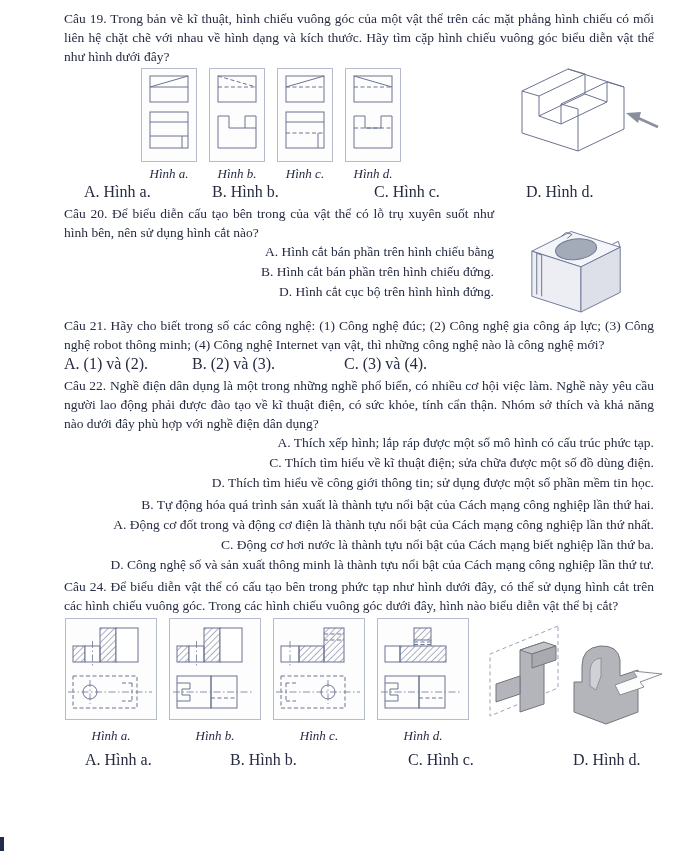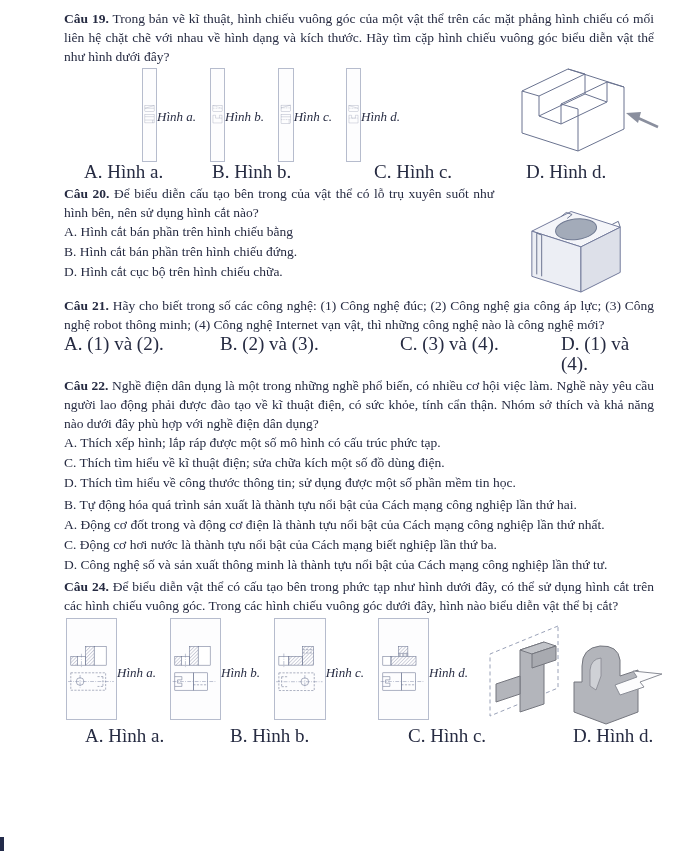--- a/index.html
+++ b/index.html
@@ -8,31 +8,31 @@
     width:700px;height:851px;
     background:#ffffff;
     overflow:hidden;
     font-family:"Liberation Serif","DejaVu Serif",serif;
     color:#262b42;
     box-sizing:border-box;
     padding:9px 46px 0 64px;
   }
   .q{clear:both;position:relative;}
   .qtext{margin:0;font-size:13.5px;line-height:19px;text-align:justify;}
-  .qtext b{font-weight:bold;}
-  .opt{margin:0;font-size:13.5px;line-height:20px;}
-  .optrow{display:grid;font-size:19px;line-height:20px;margin:0;}
+  .qtext b{font-weight:normal;}
+  .opt{margin:0;font-size:13.5px;line-height:20px;text-align:right;}
+  .optrow{display:grid;font-size:16px;line-height:20px;margin:0;}
   .optrow.r19{grid-template-columns:128px 162px 152px auto;padding-left:20px;}
-  .optrow.r21{grid-template-columns:128px 152px 133px auto;gap:28px;}
+  .optrow.r21{grid-template-columns:128px 152px 133px auto;}
   .optrow.r24{grid-template-columns:145px 178px 165px auto;padding-left:21px;}
   
   .figstrip{display:flex;align-items:flex-start;}
   .figstrip.s19{margin:2px 0 0 78px;}
   .figstrip.s24{margin:3px 0 0 2px;}
-  .figcol{display:flex;flex-direction:row;align-items:center;justify-content:flex-end;}
+  .figcol{display:flex;flex-direction:column;align-items:center;justify-content:flex-end;}
   .s19 .figcol{width:54px;margin-right:14px;}
   .s24 .figcol{width:90px;margin-right:14px;}
   .figbox{border:1px solid #b6bccd;background:#fdfdfe;}
   .s19 .figbox{width:54px;height:92px;}
   .s24 .figbox{width:90px;height:100px;}
   .figlabel{font-style:italic;font-size:13px;line-height:16px;margin-top:4px;color:#262b42;white-space:nowrap;}
   .s24 .figlabel{margin-top:8px;}
   .obj19{position:absolute;right:-8px;top:44px;}
   .obj20{float:right;width:152px;height:108px;margin:2px 0 2px 8px;}
   .obj24{position:absolute;right:-16px;top:-2px;}
@@ -137,38 +137,37 @@
       <polygon points="28,46 78,62 78,108 28,92" fill="#eceef4" stroke="#70789a" stroke-width="1"></polygon>
       <polygon points="78,62 118,42 118,88 78,108" fill="#dde0e9" stroke="#70789a" stroke-width="1"></polygon>
       <ellipse cx="73" cy="44" rx="21" ry="10.5" transform="rotate(-7 73 44)" fill="#a3abb9" stroke="#707a92" stroke-width="1"></ellipse>
       <path class="ln" d="M33,48 L33,90 M38,50 L38,92 M33,48 L38,50"></path>
       <path class="ln" d="M58,31 L63,27 L69,29 L64,33"></path>
       <path class="ln" d="M110,39 L116,36 L118,42"></path>
     </svg>
     <p class="qtext"><b>Câu 20.</b> <span>Để biểu diễn cấu tạo bên trong của vật thể có lỗ trụ xuyên suốt như hình bên, nên sử dụng hình cắt nào?</span></p>
     <p class="opt">A. Hình cắt bán phần trên hình chiếu bằng</p>
     <p class="opt">B. Hình cắt bán phần trên hình chiếu đứng.</p>
-    <p class="opt">D. Hình cắt cục bộ trên hình chiếu chữa.</p>
+    <p class="opt">D. Hình cắt cục bộ trên hình hình đứng.</p>
   </div>
 
   <div class="q" style="margin-top:2px;">
     <p class="qtext"><b>Câu 21.</b> <span>Hãy cho biết trong số các công nghệ: (1) Công nghệ đúc; (2) Công nghệ gia công áp lực; (3) Công nghệ robot thông minh; (4) Công nghệ Internet vạn vật, thì những công nghệ nào là công nghệ mới?</span></p>
     <div class="optrow r21">
       <span>A. (1) và (2).</span>
       <span>B. (2) và (3).</span>
       <span>C. (3) và (4).</span>
-      <span>D. (1) và (4).</span>
     </div>
   </div>
 
   <div class="q" style="margin-top:2px;">
     <p class="qtext"><b>Câu 22.</b> <span>Nghề điện dân dụng là một trong những nghề phổ biến, có nhiều cơ hội việc làm. Nghề này yêu cầu người lao động phải được đào tạo về kĩ thuật điện, có sức khỏe, tính cẩn thận. Nhóm sở thích và khả năng nào dưới đây phù hợp với nghề điện dân dụng?</span></p>
     <p class="opt">A. Thích xếp hình; lắp ráp được một số mô hình có cấu trúc phức tạp.</p>
-    <p class="opt">C. Thích tìm hiểu về kĩ thuật điện; sửa chữa kích một số đồ dùng điện.</p>
-    <p class="opt">D. Thích tìm hiểu về công thước thông tin; sử dụng được một số phần mềm tin học.</p>
+    <p class="opt">C. Thích tìm hiểu về kĩ thuật điện; sửa chữa được một số đồ dùng điện.</p>
+    <p class="opt">D. Thích tìm hiểu về công giới thông tin; sử dụng được một số phần mềm tin học.</p>
   </div>
 
   <div class="q" style="margin-top:2px;">
     <p class="opt">B. Tự động hóa quá trình sản xuất là thành tựu nổi bật của Cách mạng công nghiệp lần thứ hai.</p>
     <p class="opt">A. Động cơ đốt trong và động cơ điện là thành tựu nổi bật của Cách mạng công nghiệp lần thứ nhất.</p>
     <p class="opt">C. Động cơ hơi nước là thành tựu nổi bật của Cách mạng biết nghiệp lần thứ ba.</p>
     <p class="opt">D. Công nghệ số và sản xuất thông minh là thành tựu nổi bật của Cách mạng công nghiệp lần thứ tư.</p>
   </div>
 
   <div class="q" style="margin-top:2px;">

